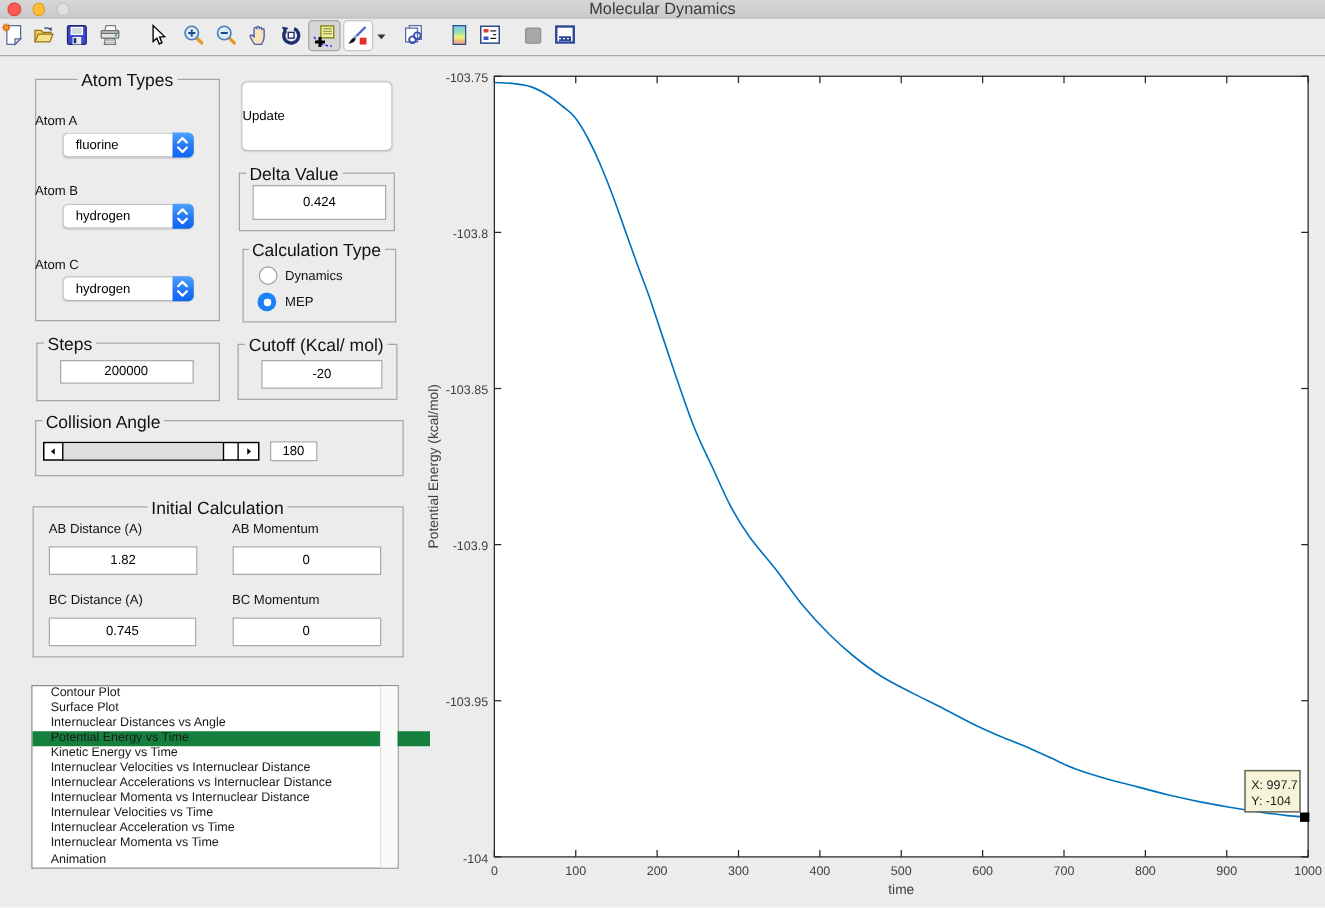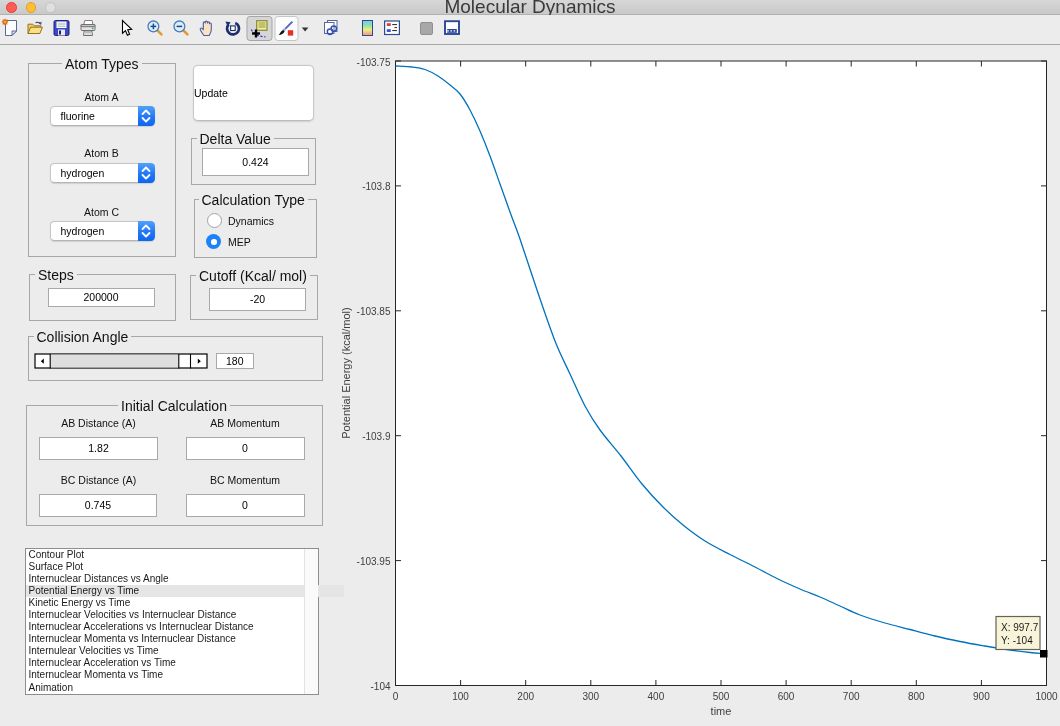--- a/index.html
+++ b/index.html
@@ -1,32 +1,32 @@
 <!DOCTYPE html>
 <html><head><meta charset="utf-8"><style>
 *{margin:0;padding:0;box-sizing:border-box}
 html,body{width:1060px;height:726px;overflow:hidden}
 body{font-family:"Liberation Sans",sans-serif;background:#ececec;position:relative}
 #titlebar{position:absolute;left:0;top:0;width:1060px;height:15px;background:linear-gradient(180deg,#d7d7d7,#c9c9c9);border-bottom:1px solid #b1b1b1}
-#title{position:absolute;left:0;top:0;width:1060px;text-align:center;font-size:19px;line-height:14px;color:#3a3a3a}
+#title{position:absolute;left:0;top:0;width:1060px;text-align:center;font-size:13px;line-height:14px;color:#3a3a3a}
 .tl{position:absolute;top:2.3px;width:10.4px;height:10.4px;border-radius:50%}
 #toolbar{position:absolute;left:0;top:15px;width:1060px;height:30px;background:#ececec;border-bottom:1px solid #a6a6a6}
 .panel{position:absolute;border:1px solid #a7a7a7}
 .pt{position:absolute;top:-6px;background:#ececec;padding:0 3px;font-size:14px;line-height:12px;color:#111;white-space:nowrap}
 .ptc{left:0;right:0;text-align:center;background:transparent;padding:0}
 .ptc span{background:#ececec;padding:0 3px}
-.lbl{position:absolute;font-size:10.5px;color:#111;text-align:center;white-space:nowrap}
+.lbl{position:absolute;font-size:10.5px;color:#111;text-align:left;white-space:nowrap}
 .field{position:absolute;background:#fff;border:1px solid #a9a9a9;font-size:10.5px;color:#000;text-align:center;display:flex;align-items:center;justify-content:center}
 .popup{position:absolute;width:105px;height:20px;background:#fff;border:1px solid #c6c6c6;border-bottom-color:#b5b5b5;border-radius:4.5px;box-shadow:0 0.5px 1px rgba(0,0,0,.12)}
 .popup .tx{position:absolute;left:10px;top:0;line-height:19px;font-size:10.5px;color:#000}
 .popup .cap{position:absolute;right:-1px;top:-1px;width:17px;height:20px;background:linear-gradient(180deg,#4fa2fb,#2377f6 55%,#0d66f2);border-radius:0 4.5px 4.5px 0}
 #update{position:absolute;left:193px;top:65px;width:121px;height:56px;background:#fff;border:1px solid #c9c9c9;border-bottom-color:#bdbdbd;border-radius:5px;box-shadow:0 0.5px 1.5px rgba(0,0,0,.12);font-size:10.5px;color:#000;line-height:54px}
 .radio{position:absolute;width:15px;height:15px;border-radius:50%}
 .listbox{position:absolute;left:24.5px;top:547.5px;width:294.5px;height:147px;background:#fff;border:1px solid #8e8e8e}
-.row{height:12.1px;font-size:10px;line-height:12.1px;color:#1a1a1a;padding-left:3px;white-space:nowrap}
+.row{height:12.1px;font-size:10px;line-height:12.1px;color:#1a1a1a;padding-left:15px;white-space:nowrap}
 .scroll{position:absolute;right:0;top:0;width:14.5px;height:100%;background:#fafafa;border-left:1px solid #e2e2e2}
 svg{position:absolute;left:0;top:0}
 </style></head>
 <body>
 <div id="titlebar">
   <div id="title">Molecular Dynamics</div>
   <div class="tl" style="left:6.3px;background:#fc5c54;border:0.5px solid #e2453c"></div>
   <div class="tl" style="left:25.8px;background:#fdbe36;border:0.5px solid #dfa02b"></div>
   <div class="tl" style="left:45.3px;background:#dfdfdf;border:0.5px solid #c3c3c3"></div>
 </div>
@@ -231,21 +231,21 @@
 <div class="field" style="left:185.5px;top:437px;width:119px;height:22.5px">0</div>
 <div class="lbl" style="left:39px;top:474px;width:119px">BC Distance (A)</div>
 <div class="lbl" style="left:185.5px;top:474px;width:119px">BC Momentum</div>
 <div class="field" style="left:39px;top:493.5px;width:118px;height:23px">0.745</div>
 <div class="field" style="left:185.5px;top:493.5px;width:119px;height:23px">0</div>
 
 <div class="listbox">
   <div class="row">Contour Plot</div>
   <div class="row">Surface Plot</div>
   <div class="row">Internuclear Distances vs Angle</div>
-  <div class="row" style="background:#e5e5e5;width:318px">Potential Energy vs Time</div>
+  <div class="row" style="background:#15803d;width:318px">Potential Energy vs Time</div>
   <div class="row">Kinetic Energy vs Time</div>
   <div class="row">Internuclear Velocities vs Internuclear Distance</div>
   <div class="row">Internuclear Accelerations vs Internuclear Distance</div>
   <div class="row">Internuclear Momenta vs Internuclear Distance</div>
   <div class="row">Internulear Velocities vs Time</div>
   <div class="row">Internuclear Acceleration vs Time</div>
   <div class="row">Internuclear Momenta vs Time</div>
   <div class="row">Animation</div>
   <div class="scroll"></div>
 </div>

